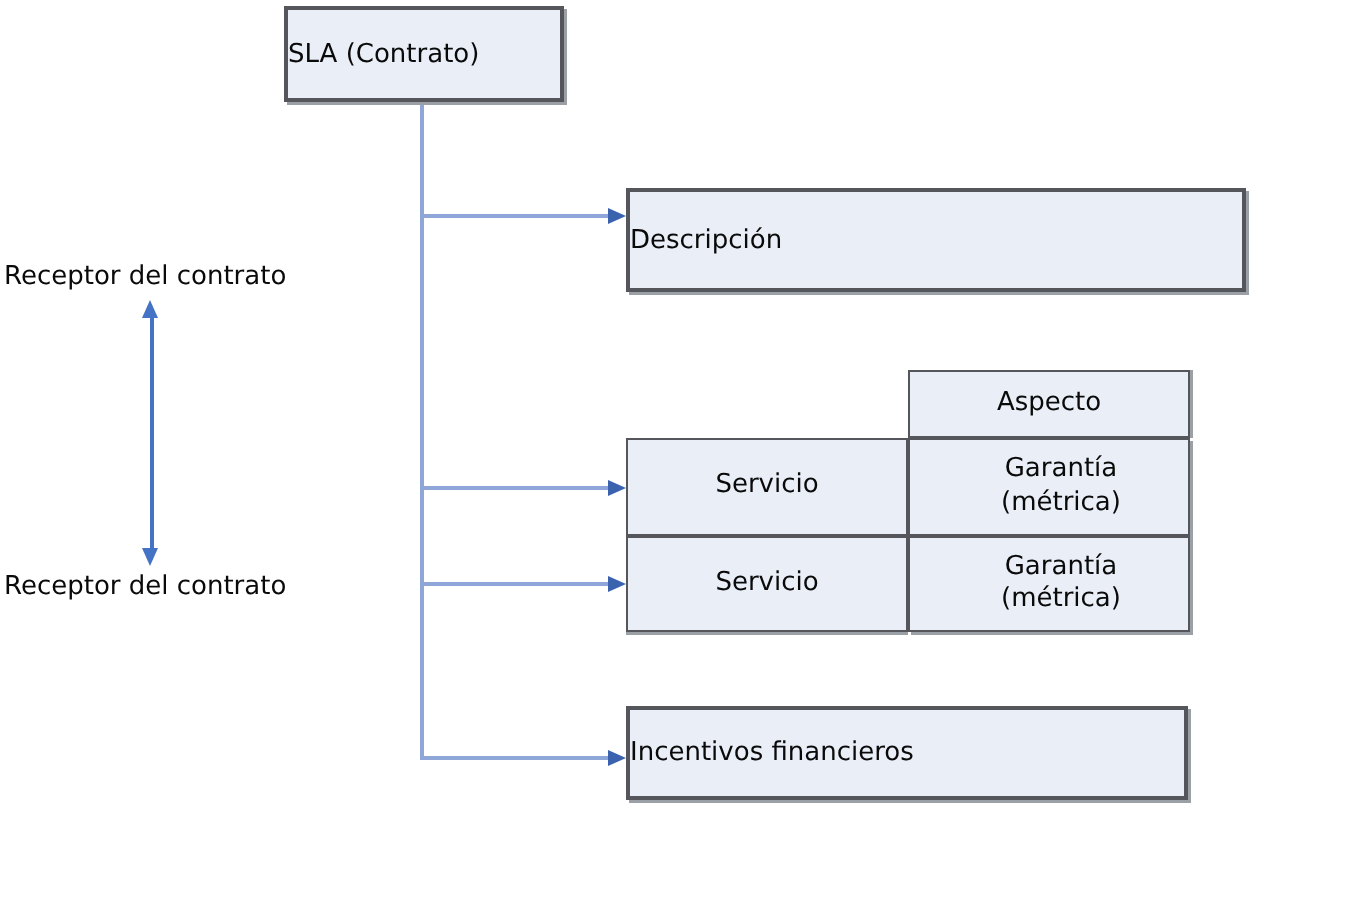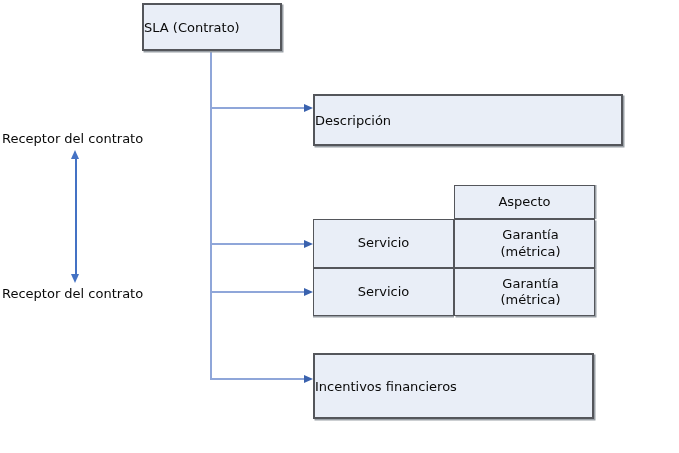--- a/index.html
+++ b/index.html
@@ -24,21 +24,21 @@
     border: 2px solid var(--box-border);
     box-shadow: 1.5px 1.5px 0 #9aA0a6;
     display: flex;
     align-items: center;
     justify-content: flex-start;
     text-align: center;
     font-size: 13px;
   }
   .box-sla        { left: 142px; top: 3px;   width: 140px; height: 48px; }
   .box-desc       { left: 313px; top: 94px;  width: 310px; height: 52px; }
-  .box-incentivos { left: 313px; top: 353px; width: 281px; height: 66px; }
+  .box-incentivos { left: 313px; top: 353px; width: 281px; height: 47px; }
 
   
   .svc-table {
     position: absolute;
     left: 313px; top: 167px;
     display: grid;
     grid-template-columns: 141px 141px;
     grid-template-rows: 52px 49px 48px;
   }
   .cell {

